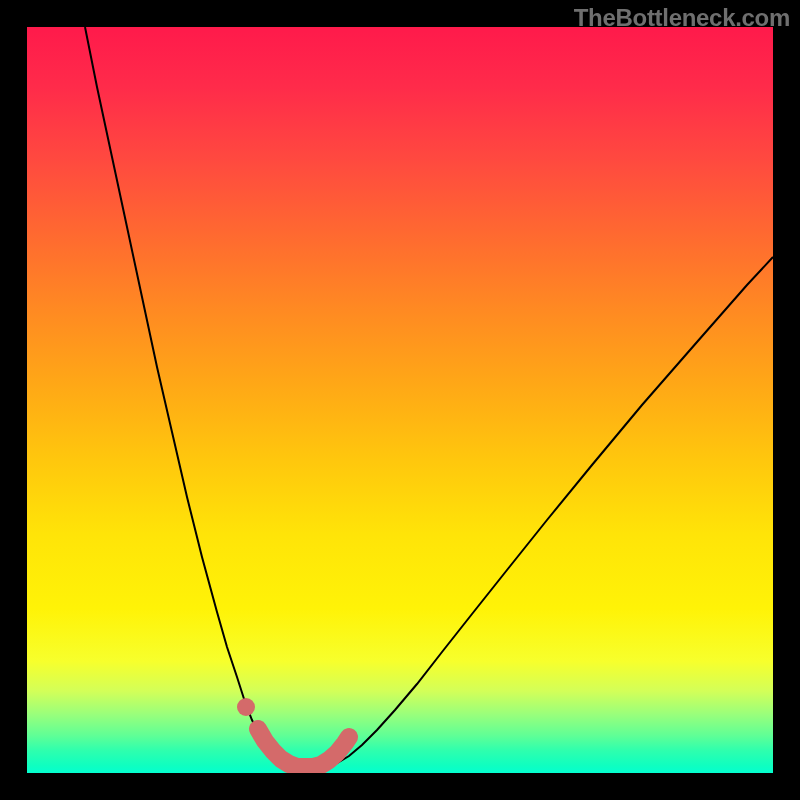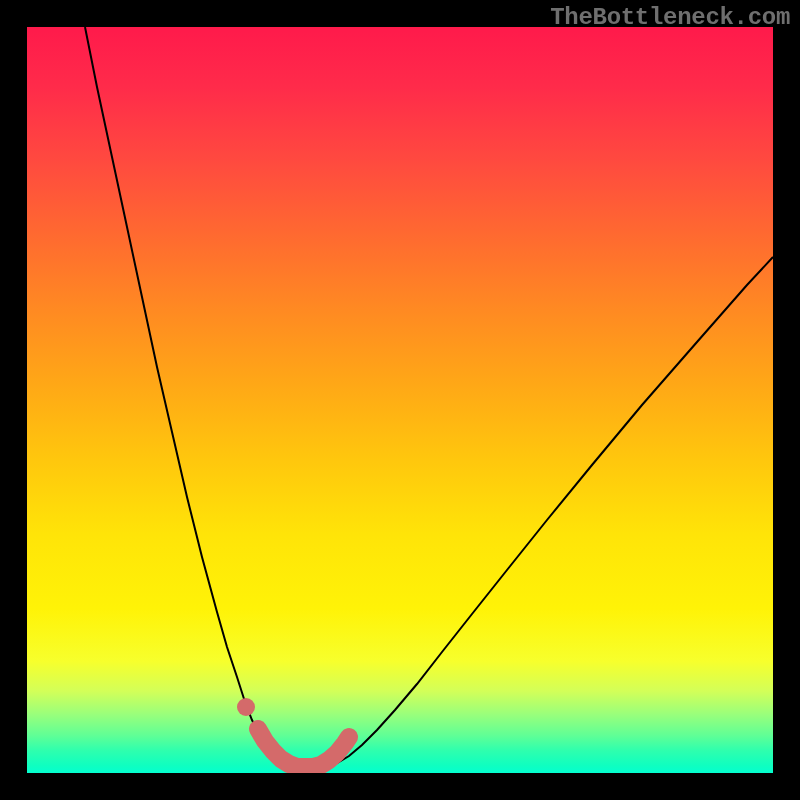--- a/index.html
+++ b/index.html
@@ -8,21 +8,20 @@
     width: 800px;
     height: 800px;
     background: #000;
     overflow: hidden;
     font-family: Arial, Helvetica, sans-serif;
   }
   .frame {
     position: absolute;
     inset: 0;
     background: #000;
-    font-family: Liberation Mono, monospace;
   }
   .plot {
     position: absolute;
     left: 27px;
     top: 27px;
     width: 746px;
     height: 746px;
     overflow: hidden;
   }
   .gradient {

